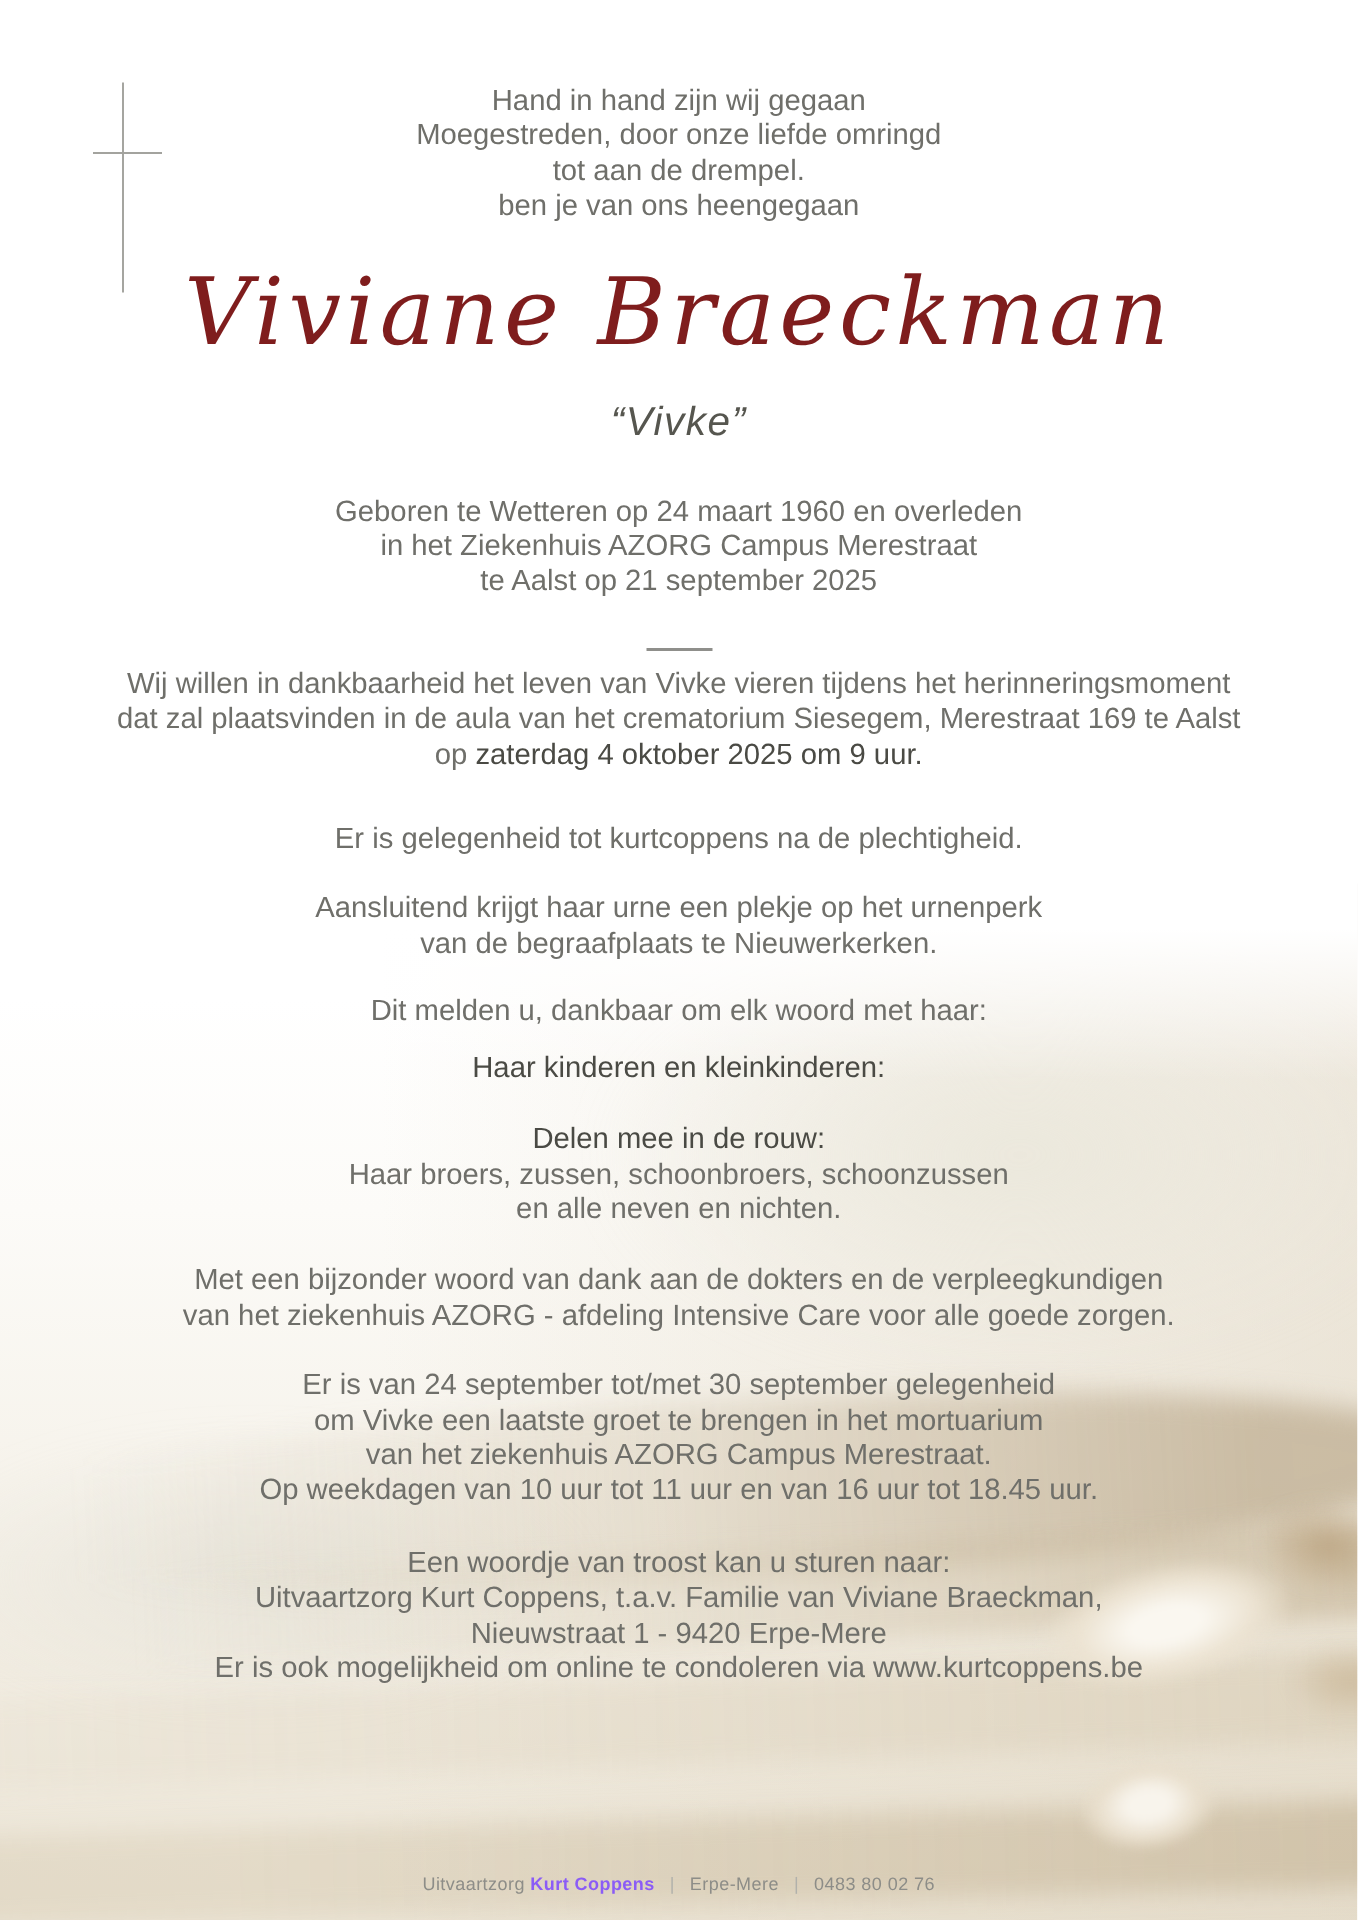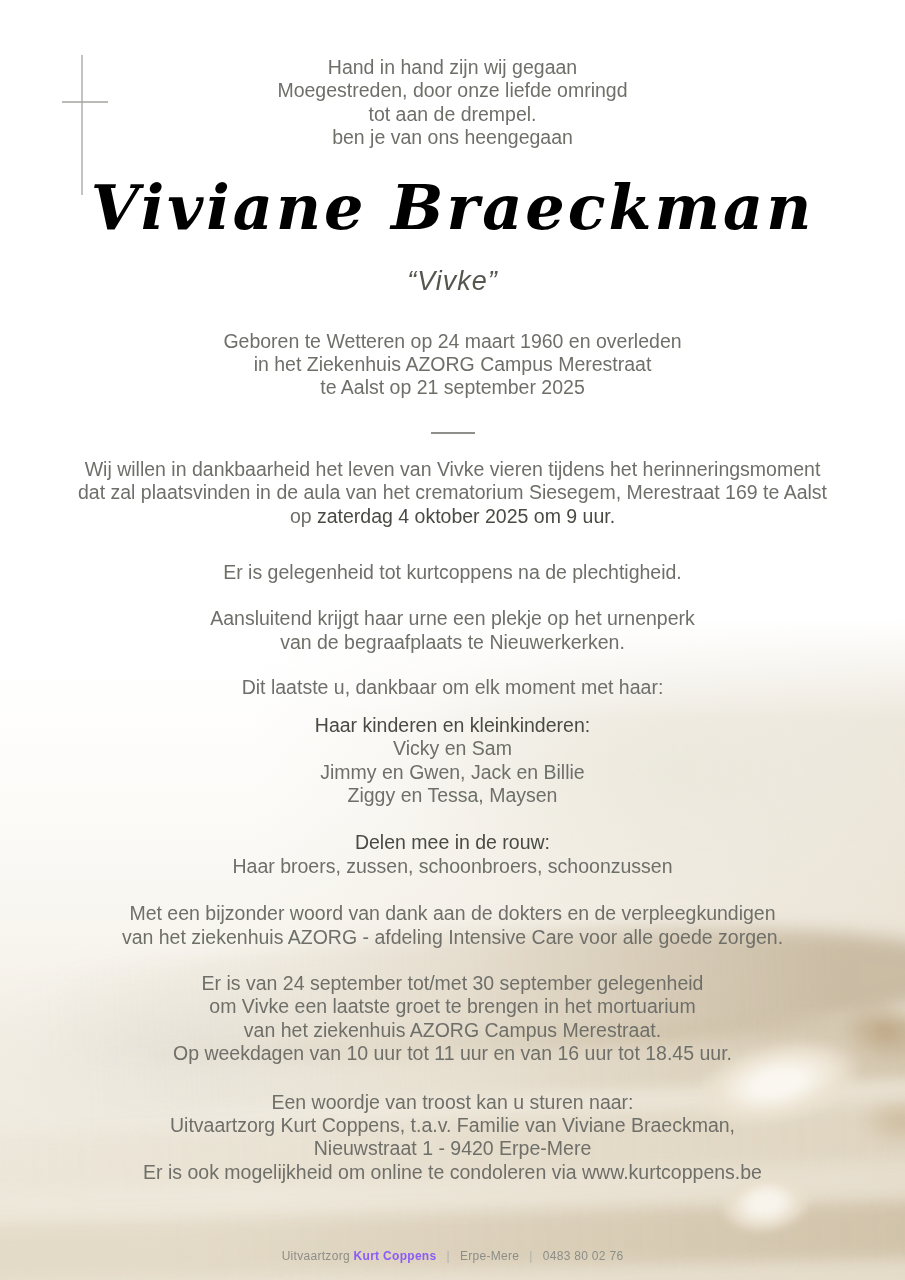--- a/index.html
+++ b/index.html
@@ -91,39 +91,39 @@
     position:relative; z-index:2;
     width:100%; height:100%;
     text-align:center;
   }
   .t { font-size:19.5px; line-height:23.4px; color:#6f6f6a; }
   .strong { color:#4a4a44; font-weight:normal; }
   .poem { padding-top:56px; }
   .name-script {
     margin-top:10px;
     font-family:"DejaVu Serif", serif;
-    font-style:italic; font-weight:bold;
+    font-style:italic; font-weight:normal;
     font-size:62px; line-height:96px;
     letter-spacing:3px;
-    color:#000000;
+    color:#7f1d1d;
   }
   .nickname {
     margin-top:10px;
     font-style:italic;
     font-size:27px; line-height:30px;
     letter-spacing:1px;
     color:#56564f;
   }
   .birth { margin-top:34px; }
   .divider {
     width:44px; height:0;
     border-top:2px solid #8f8f8b;
     margin:32px auto 0 auto;
   }
-  .memorial { margin-top:24px; }
+  .memorial { margin-top:11px; }
   .condoleren { margin-top:33px; }
   .urn { margin-top:23px; }
   .intro { margin-top:22px; }
   .children-header { margin-top:14px; }
   .mourning-header { margin-top:24px; }
   .thanks { margin-top:24px; }
   .visitation { margin-top:23px; }
   .contact { margin-top:25px; }
 
   .footer {
@@ -190,32 +190,28 @@
       <div><span>op </span><span class="strong">zaterdag 4 oktober 2025 om 9 uur.</span></div>
     </div>
 
     <div class="condoleren t">Er is gelegenheid tot kurtcoppens na de plechtigheid.</div>
 
     <div class="urn t">
       <div>Aansluitend krijgt haar urne een plekje op het urnenperk</div>
       <div>van de begraafplaats te Nieuwerkerken.</div>
     </div>
 
-    <div class="intro t">Dit laatste u, dankbaar om elk moment met haar:</div>
+    <div class="intro t">Dit melden u, dankbaar om elk woord met haar:</div>
 
     <div class="children-header t strong">Haar kinderen en kleinkinderen:</div>
-    <div class="t">
-      <div>Vicky en Sam</div>
-      <div>Jimmy en Gwen, Jack en Billie</div>
-      <div>Ziggy en Tessa, Maysen</div>
-    </div>
 
     <div class="mourning-header t strong">Delen mee in de rouw:</div>
     <div class="t">
       <div>Haar broers, zussen, schoonbroers, schoonzussen</div>
+      <div>en alle neven en nichten.</div>
     </div>
 
     <div class="thanks t">
       <div>Met een bijzonder woord van dank aan de dokters en de verpleegkundigen</div>
       <div>van het ziekenhuis AZORG - afdeling Intensive Care voor alle goede zorgen.</div>
     </div>
 
     <div class="visitation t">
       <div>Er is van 24 september tot/met 30 september gelegenheid</div>
       <div>om Vivke een laatste groet te brengen in het mortuarium</div>

